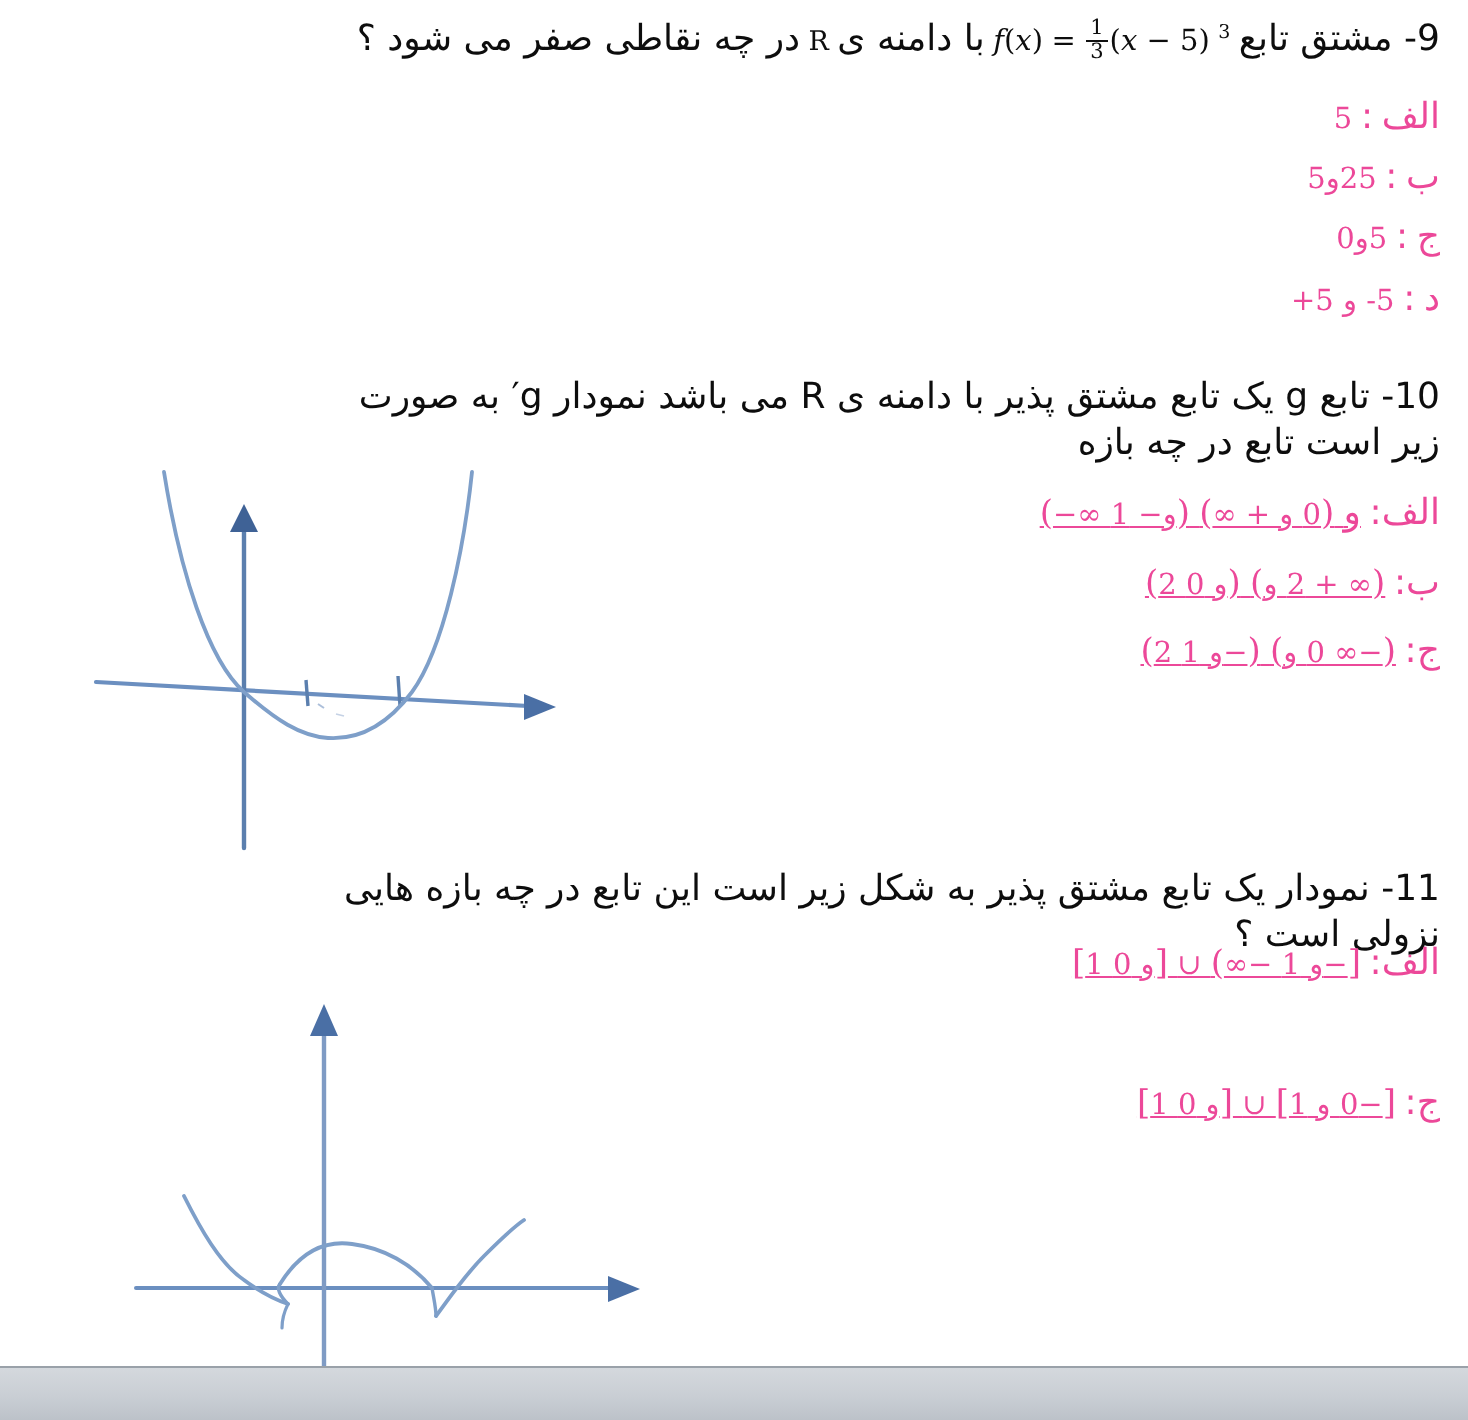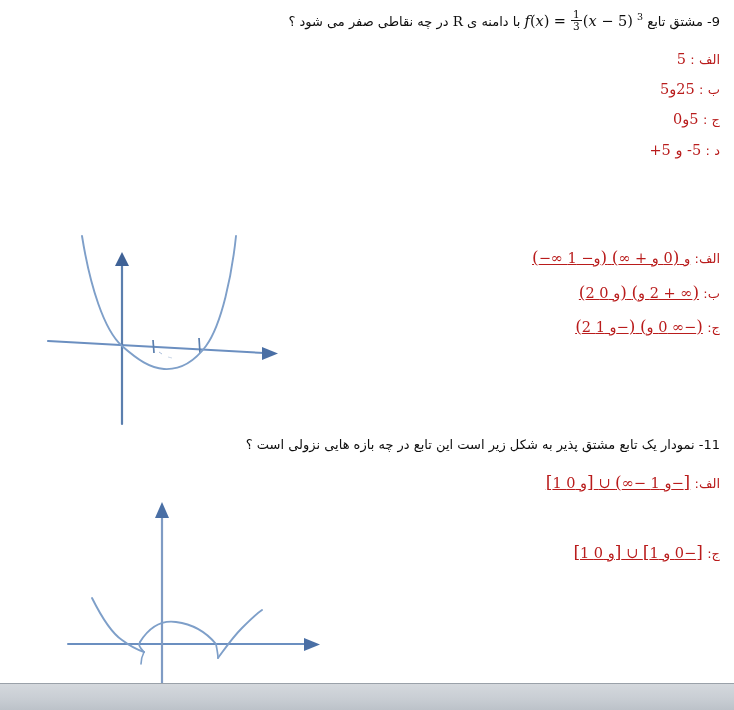--- a/index.html
+++ b/index.html
@@ -32,21 +32,21 @@
     line-height: 21px;
     color: #0d0d0d;
     white-space: normal;
   }
   .opt {
     position: absolute;
     direction: rtl;
     text-align: right;
     font-size: 13.6px;
     line-height: 18px;
-    color: #b91c1c;
+    color: #ec4899;
     white-space: nowrap;
     right: 0;
   }
   .opt-inner {
     display: inline-block;
   }
 
   
   .mi {
     font-family: "DejaVu Serif", "Liberation Serif", serif;
@@ -88,21 +88,21 @@
     unicode-bidi: isolate;
     text-decoration: underline;
   }
   .paren {
     font-size: 17px;
     font-family: "DejaVu Serif", "Liberation Serif", serif;
   }
 
   .label-fa {
     font-family: "DejaVu Sans", "Liberation Sans", sans-serif;
-    font-size: 13px;
+    font-size: 18px;
   }
 
   
   .figure {
     position: absolute;
   }
   .figure svg { display: block; }
 
   
   .viewer-bottom-bar {
@@ -164,20 +164,23 @@
     </span>
   </div>
   <div class="opt" style="top:141px; right:14px;">
     <span class="opt-inner">
       <span class="label-fa">د</span>
       <span class="label-fa">:</span>
       <span class="mn">5- و 5+</span>
     </span>
   </div>
 
+  <div class="qline" style="top:188px; right:14px; width:556px;">
+    <span class="label-fa">10- </span><span class="label-fa">تابع  g  یک تابع مشتق پذیر با دامنه ی  R  می باشد نمودار  g′  به صورت زیر است تابع در چه بازه</span>
+  </div>
 
   <div class="opt" style="top:248px; right:14px;">
     <span class="opt-inner">
       <span class="label-fa">الف</span><span class="label-fa">:</span>
       <span class="interval">
         <span class="paren">(</span><span class="mn">−∞ و− 1</span><span class="paren">)</span>
         <span class="label-fa">و</span>
         <span class="paren">(</span><span class="mn">0 و + ∞</span><span class="paren">)</span>
       </span>
     </span>

